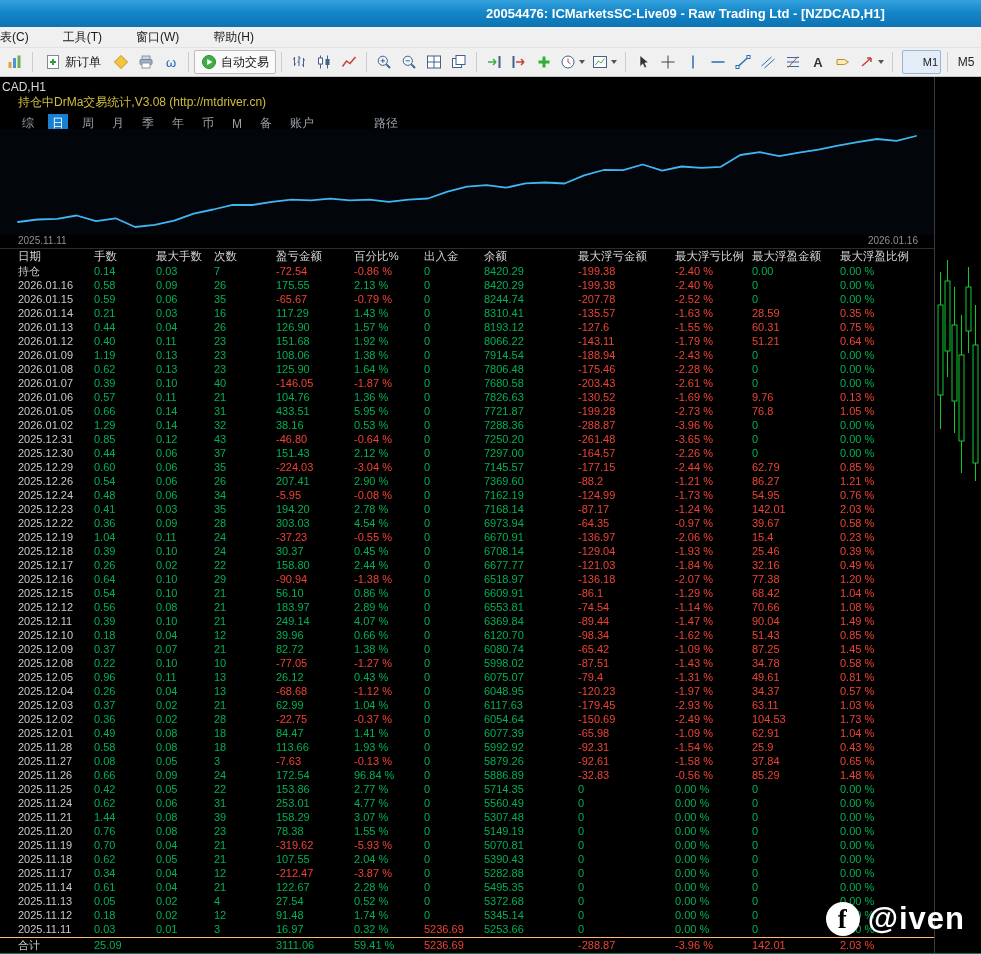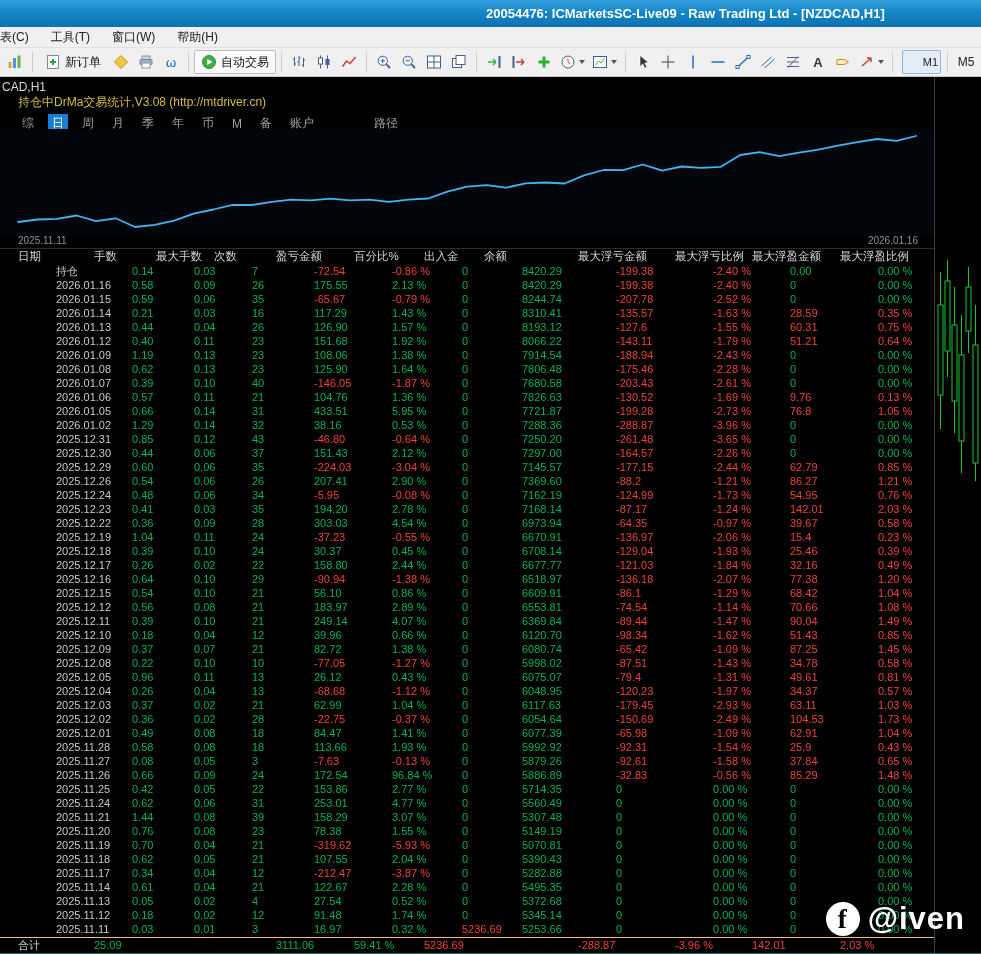--- a/index.html
+++ b/index.html
@@ -6,21 +6,21 @@
   * { margin:0; padding:0; box-sizing:border-box; }
   html,body { width:981px; height:954px; overflow:hidden; background:#000;
     font-family:"Liberation Sans","DejaVu Sans",sans-serif; }
   .window { position:relative; width:981px; height:954px; background:#0f766e; overflow:hidden; }
 
   
   .titlebar { height:27px; background:linear-gradient(180deg,#35a2de 0%,#1486c8 45%,#0d73b2 100%);
     display:flex; align-items:center; color:#fff; font-size:13px; font-weight:bold;
     padding-left:486px; white-space:nowrap; overflow:hidden; }
   .menubar { height:21px; background:#f0f0f0; border-bottom:1px solid #e2e2e2;
-    display:flex; align-items:center; gap:14px; font-size:12px; color:#1a1a1a; padding-left:2px; }
+    display:flex; align-items:center; gap:26px; font-size:12px; color:#1a1a1a; padding-left:2px; }
   .menu-item { padding:2px 4px; cursor:default; }
   .menu-item:first-child { margin-left:-6px; }
   .toolbar { height:29px; background:#f0f0f0; border-bottom:1px solid #c6c6c6;
     display:flex; align-items:center; gap:1px; padding:0 3px; overflow:hidden; }
   .tb-btn { height:24px; min-width:24px; border:1px solid transparent; border-radius:2px;
     display:flex; align-items:center; justify-content:center; background:transparent;
     font-size:12px; color:#222; padding:0 2px; cursor:default; }
   .tb-btn.labeled { gap:4px; padding:0 6px; }
   .tb-btn.framed { border-color:#bcbcbc; background:#fafafa; }
   .tb-btn.pressed { border-color:#97b4d4; background:#e3edf8; font-weight:normal; font-size:11px;padding-left:20px; }
@@ -48,21 +48,21 @@
   .equity-chart { position:absolute; top:52px; left:0; width:934px; height:106px; background:#02050a; }
   .axis-row { position:absolute; top:158px; left:0; width:934px; height:14px;
     display:flex; justify-content:space-between; padding:0 16px 0 18px;
     font-size:10px; color:#909090; border-bottom:1px solid #2c2c2c; }
 
   .grid-row { display:grid;
     grid-template-columns:76px 62px 58px 62px 78px 70px 60px 94px 97px 77px 88px 70px;
     padding-left:18px; height:14px; line-height:14px; font-size:11px; white-space:nowrap; }
   .thead { position:absolute; top:172px; left:0; width:934px; height:15px; }
   .thead .grid-row { height:15px; line-height:15px; color:var(--header-text,#d6d6d6); font-size:11.5px; }
-  .tbody { position:absolute; top:187px; left:0; width:934px;padding-left:38px; }
+  .tbody { position:absolute; top:187px; left:0; width:934px; }
   .tfoot { position:absolute; top:860px; left:0; width:934px; border-top:1px solid #fdba74; }
   .tfoot .grid-row { color:#ededed; }
   .tcell { overflow:hidden; }
   .c-date  { color:var(--date-text,#c9c9c9); }
   .c-green { color:var(--green,#00b253); }
   .c-red   { color:var(--red,#ef4335); }
 
   .watermark { position:absolute; right:16px; bottom:17px; display:flex; align-items:center;
     gap:8px; color:#fff; font-size:31px; font-weight:bold; letter-spacing:1px; z-index:5; }
   .fb { width:34px; height:34px; border-radius:50%; background:#fff; color:#000;

